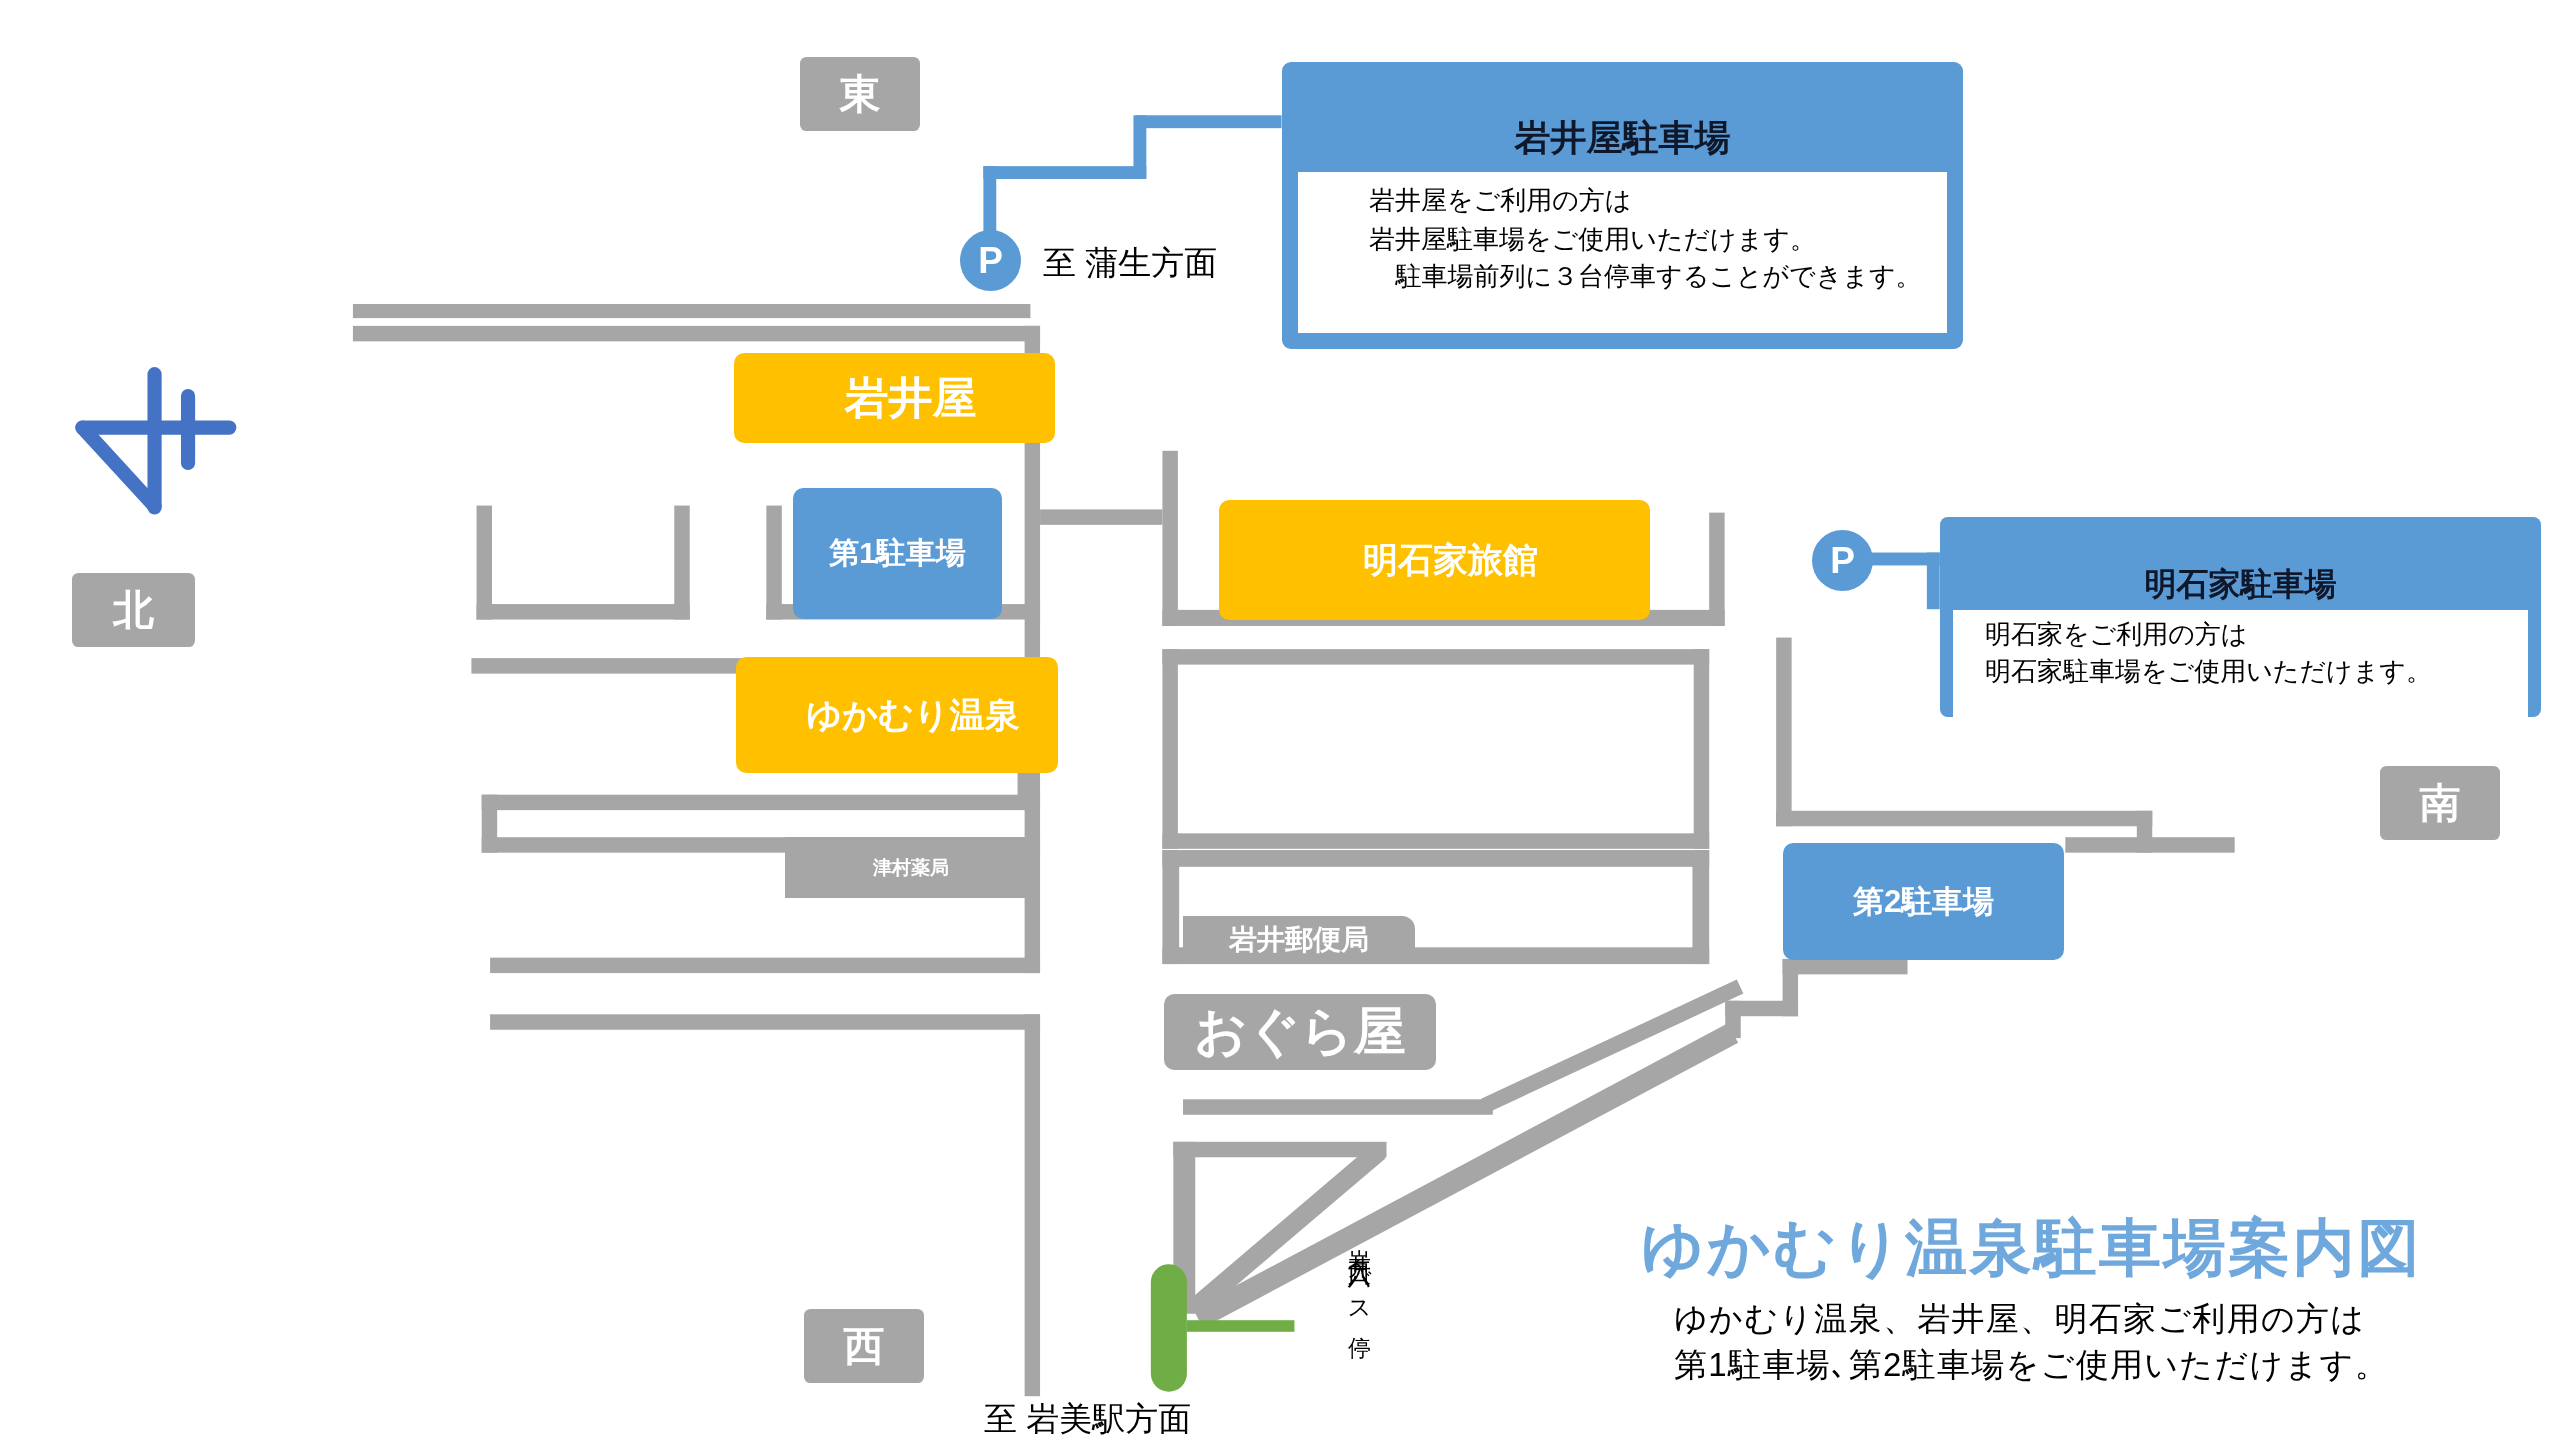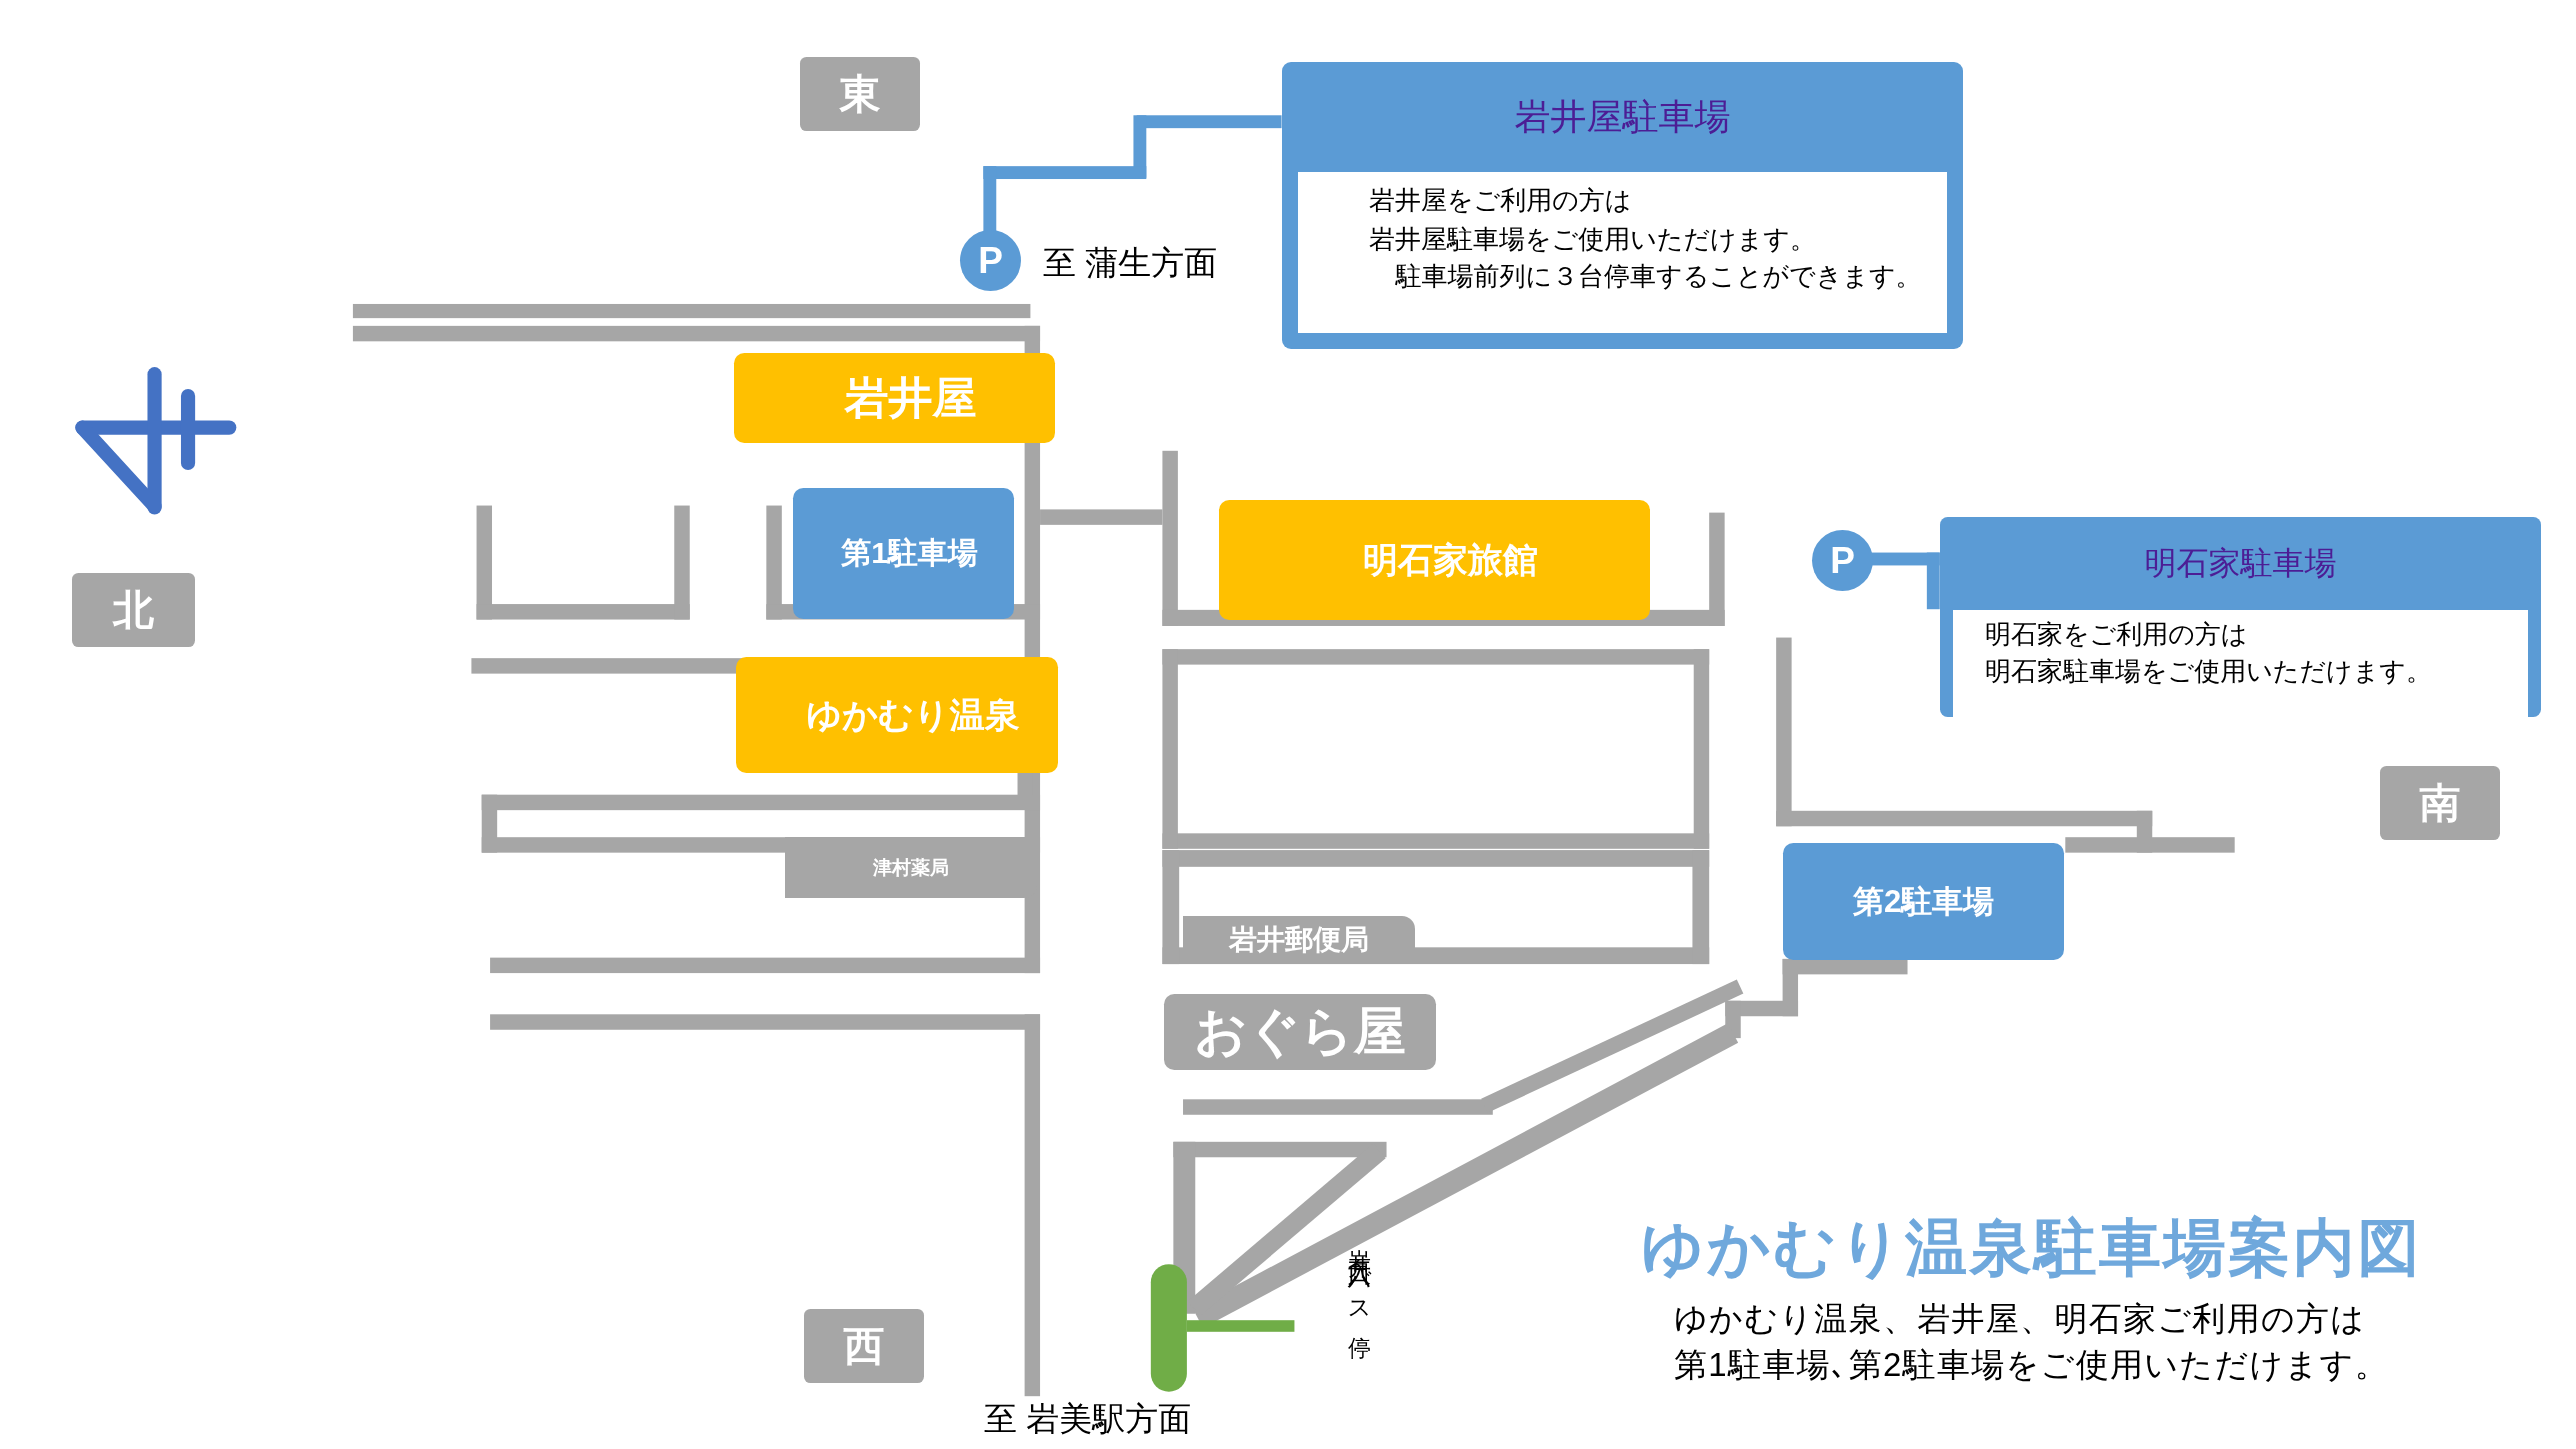--- a/index.html
+++ b/index.html
@@ -11,21 +11,21 @@
        display:flex;align-items:center;justify-content:center;border-radius:6.4px;}
   .ybox{background:#ffc000;color:#fff;font-weight:bold;display:flex;align-items:center;
         justify-content:center;border-radius:10.3px;padding-left:32px;}
   .bbox{background:#5b9bd5;color:#fff;font-weight:bold;display:flex;align-items:center;
         justify-content:center;border-radius:10.3px;}
   .gbox{background:#a6a6a6;color:#fff;font-weight:bold;display:flex;align-items:center;
         justify-content:center;}
   .pcircle{width:61px;height:61px;border-radius:50%;background:#5b9bd5;color:#fff;
         font-weight:bold;font-size:37px;display:flex;align-items:center;justify-content:center;}
   .callout{background:#5b9bd5;border-radius:9px;}
-  .callout-title{color:#4c1d95;font-weight:normal;display:flex;align-items:center;justify-content:center;}
+  .callout-title{color:#0f172a;font-weight:bold;display:flex;align-items:center;justify-content:center;margin-top:21px;}
   .panel{background:#ffffff;}
   .cl{font-size:26px;color:#000;line-height:1.15;white-space:nowrap;}
   .note{font-size:33px;color:#000;font-weight:500;white-space:nowrap;}
   .bigtitle{font-size:62px;font-weight:bold;color:#6fa8dc;letter-spacing:2.6px;white-space:nowrap;}
   .subt{font-size:33px;color:#000;letter-spacing:1.3px;white-space:nowrap;}
   .bustext{writing-mode:vertical-rl;text-orientation:upright;font-size:23px;color:#000;
         letter-spacing:5.8px;font-weight:500;}
 </style>
 </head>
 <body>
@@ -108,21 +108,21 @@
   <div class="abs dir" style="left:804px;top:1309px;width:120px;height:74px;">
       <span>西</span>
     </div>
   <div class="abs dir" style="left:2380px;top:766px;width:120px;height:74px;">
       <span>南</span>
     </div>
 
   <div class="abs ybox" style="left:734px;top:353px;width:289px;height:90px;font-size:44px;">
       <span>岩井屋</span>
     </div>
-  <div class="abs bbox" style="left:793px;top:488px;width:209px;height:131px;font-size:30px;padding-left:12px;">
+  <div class="abs bbox" style="left:793px;top:488px;width:209px;height:131px;font-size:30px;">
       <span>第1駐車場</span>
     </div>
   <div class="abs ybox" style="left:736px;top:657px;width:290px;height:116px;font-size:35px;">
       <span>ゆかむり温泉</span>
     </div>
   <div class="abs ybox" style="left:1219px;top:500px;width:399px;height:120px;font-size:35px;">
       <span>明石家旅館</span>
     </div>
   <div class="abs bbox" style="left:1783px;top:843px;width:281px;height:117px;font-size:31px;">
       <span>第2駐車場</span>

